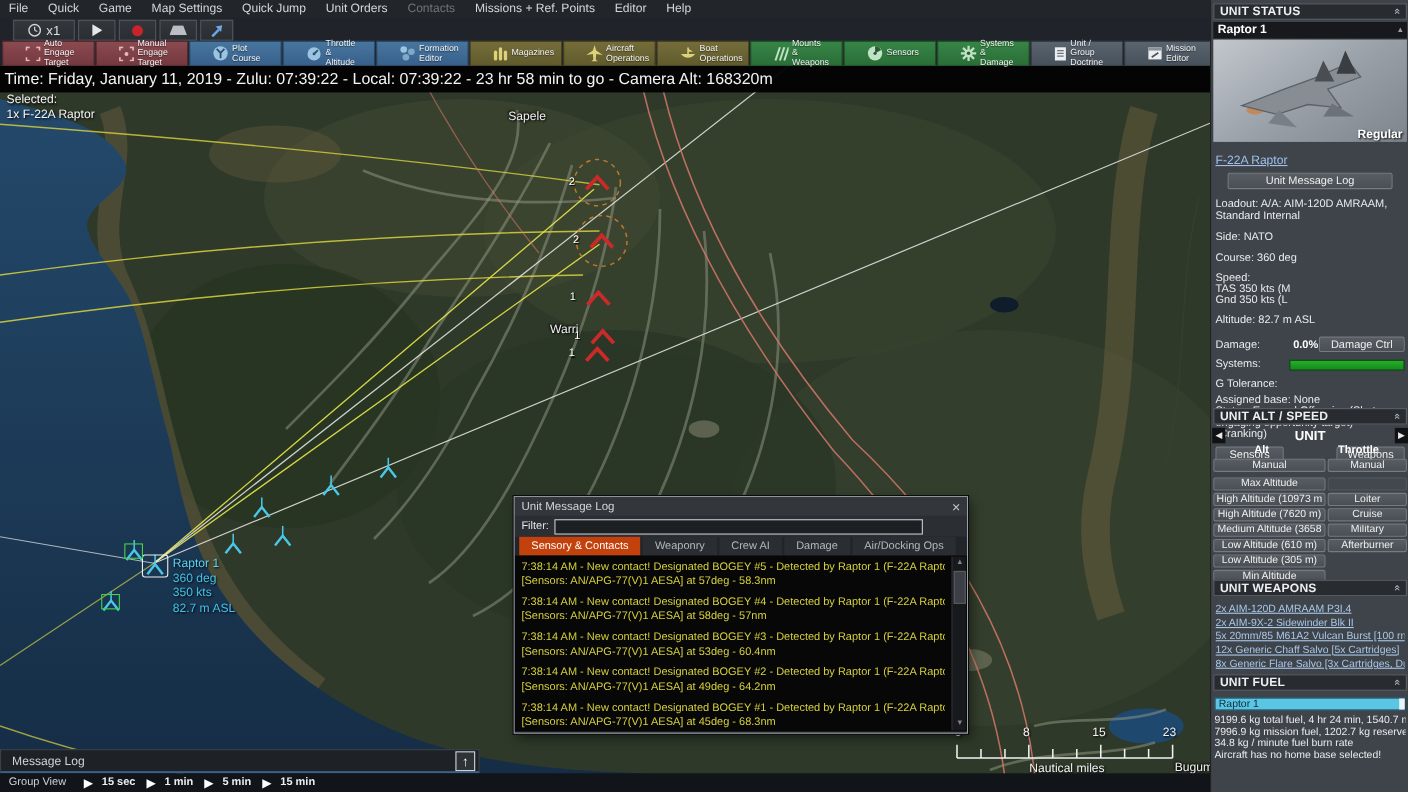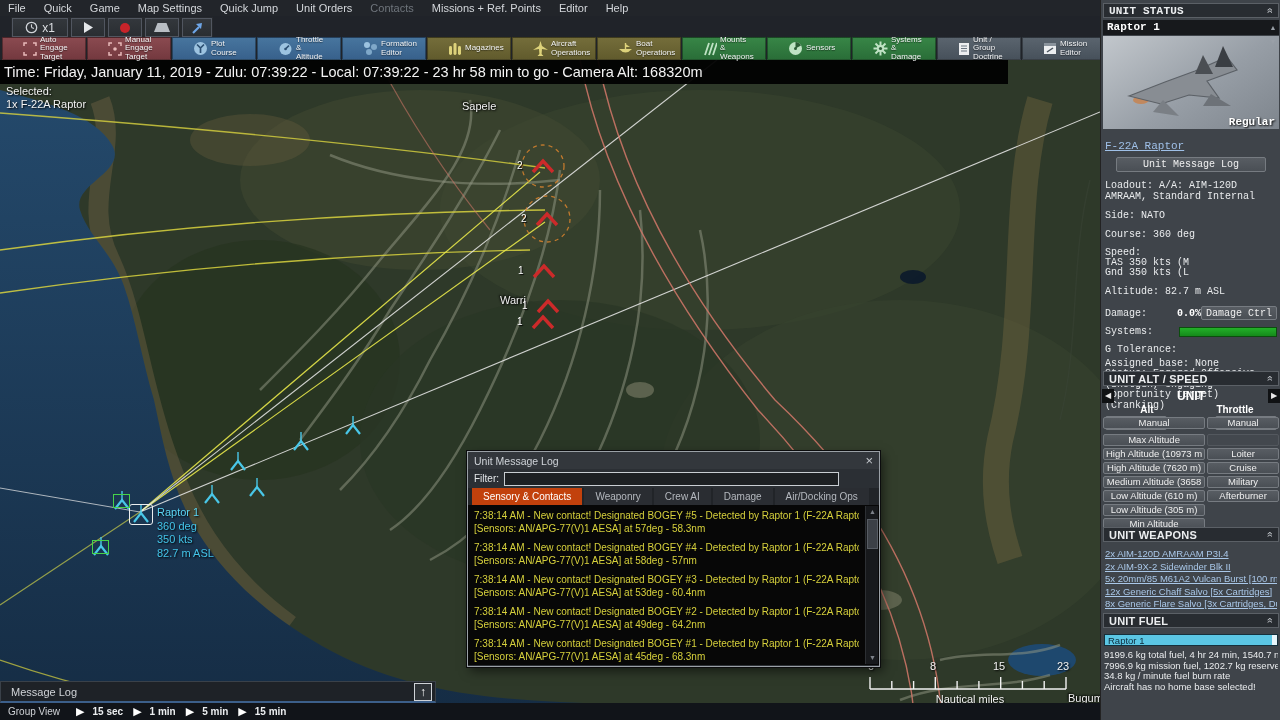--- a/index.html
+++ b/index.html
@@ -21,21 +21,21 @@
   .tb-btn { height:23px; min-width:62px; max-width:84px; display:flex; align-items:center; gap:3px; padding:1px 20px; border:1px solid rgba(0,0,0,.35); }
   .tb-label { font-size:8px; line-height:8.5px; color:#f2f3f4; text-shadow:0 1px 1px rgba(0,0,0,.5); }
   .c-red   { background:linear-gradient(#8a4a50,#74393f); }
   .c-blue  { background:linear-gradient(#47759e,#38618c); }
   .c-olive { background:linear-gradient(#746d3a,#615b2d); }
   .c-green { background:linear-gradient(#378546,#2a6e38); }
   .c-slate { background:linear-gradient(#5a646e,#47515b); }
   .tb-ico { flex:0 0 auto; }
 
   
-  #timebar { position:absolute; left:0; top:60px; width:1008px; height:24px; background:rgba(2,2,2,.96); z-index:30; display:flex; align-items:center; padding-left:4px; }
+  #timebar { position:absolute; left:0; top:60px; width:1100px; height:24px; background:rgba(2,2,2,.96); z-index:30; display:flex; align-items:center; padding-left:4px; }
   #timebar span { color:#f4f4f4; font-size:14.5px; }
   #selectedbox { position:absolute; left:6px; top:85px; z-index:25; color:#f2f2f2; font-size:11px; line-height:13px; text-shadow:1px 1px 2px #000; }
 
   
   #map { position:absolute; left:0; top:60px; width:1100px; height:660px; z-index:5; overflow:hidden; }
   #map svg.terrain { position:absolute; left:0; top:0; width:1100px; height:660px; }
   .city { position:absolute; color:#f0f0f0; font-size:11px; text-shadow:1px 1px 2px #000, -1px -1px 2px #000; z-index:6; }
   .contact { position:absolute; width:26px; height:16px; z-index:7; }
   .contact .cnt { position:absolute; left:-13px; top:2px; color:#fff; font-size:10px; text-shadow:1px 1px 1px #000; }
   .funit { position:absolute; width:18px; height:20px; z-index:7; }
@@ -70,21 +70,21 @@
   .scr-arrow.up::before { content:"▲"; }
   .scr-arrow.dn::before { content:"▼"; }
   #scr-thumb { position:absolute; left:1px; top:13px; width:11px; height:30px; background:#3c4046; border:1px solid #575c63; }
 
   
   #sidebar { position:absolute; right:0; top:0; width:180px; height:720px; background:#3f444a; border-left:1px solid #222; z-index:60; }
   .panel-hdr { position:relative; margin:3px 2px 0 2px; height:15px; background:#282c31; border:1px solid #5b6066; display:flex; align-items:center; padding:0 5px; }
   .panel-hdr .ht { flex:1; color:#eceef0; font-size:11px; font-weight:bold; letter-spacing:.2px; }
   .collapse-ico { color:#c8ccd1; font-size:10px; transform:rotate(-90deg); }
   .spanel { position:absolute; left:0; width:180px; }
-  #p-status { top:0; height:368px;font-family:Liberation Mono, monospace; }
+  #p-status { top:0; height:368px; }
   #p-alt { top:368px; height:156px; }
   #p-weap { top:524px; height:86px; }
   #p-fuel { top:610px; height:142px; }
 
   #unit-name { margin:2px 2px 0 2px; height:15px; background:#17191c; color:#fff; font-size:11px; font-weight:bold; padding:1px 4px; }
   #photo { position:relative; margin:1px 2px 0 2px; height:93px; background:linear-gradient(145deg,#c2c7cc,#979ea6 55%,#7e858d); overflow:hidden; }
   #prof { position:absolute; right:4px; bottom:1px; color:#fff; font-size:11px; font-weight:bold; text-shadow:1px 1px 2px #000; }
   #unit-link { margin:11px 0 0 4px; font-size:11px; color:#9fc0e8; text-decoration:underline; display:inline-block; }
   .sbtn { background:linear-gradient(#585d63,#4a4f55); border:1px solid #767b81; border-radius:2px; color:#efefef; font-size:10px; text-align:center; padding:1px 4px; white-space:nowrap; overflow:hidden; }
   #msglog-btn { display:block; margin:3px auto 0 auto; width:150px; height:15px; font-size:10px; }

